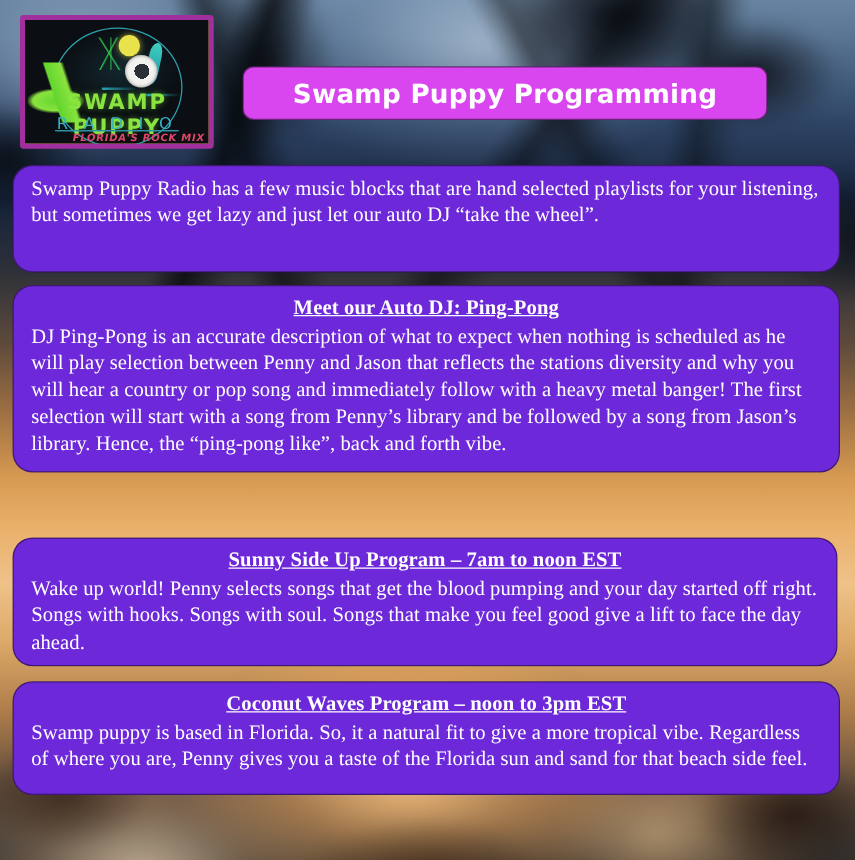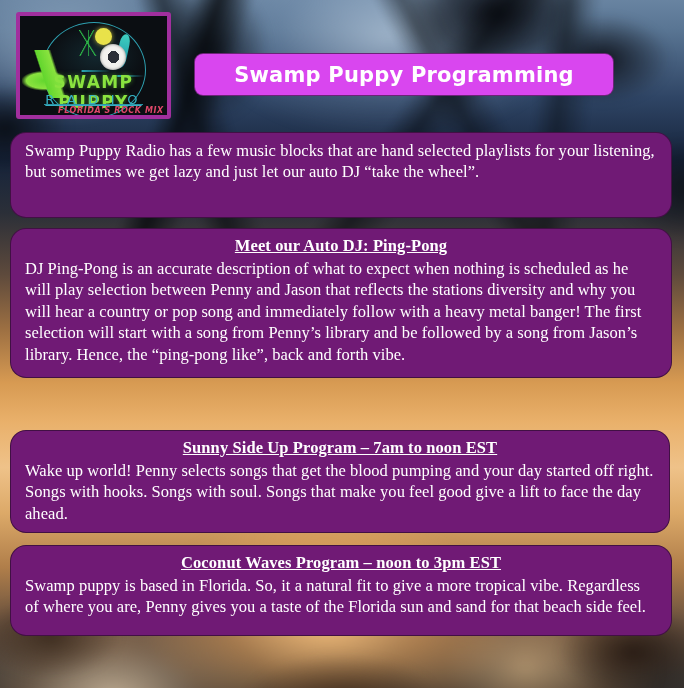--- a/index.html
+++ b/index.html
@@ -250,21 +250,21 @@
     font-family: "DejaVu Sans", sans-serif;
     font-weight: bold;
     font-size: 21px;
     color: #ffffff;
     letter-spacing: 0.2px;
   }
 
   
   .card {
     position: absolute;
-    background: #701a75;
+    background: #6d28d9;
     border-radius: 16px;
     border: 1px solid rgba(18,6,20,0.5);
     color: #ffffff;
     padding: 7px 14px 9px 14px;
   }
   .card-heading {
     text-align: center;
     font-weight: bold;
     font-size: 16.5px;
     text-decoration: underline;

